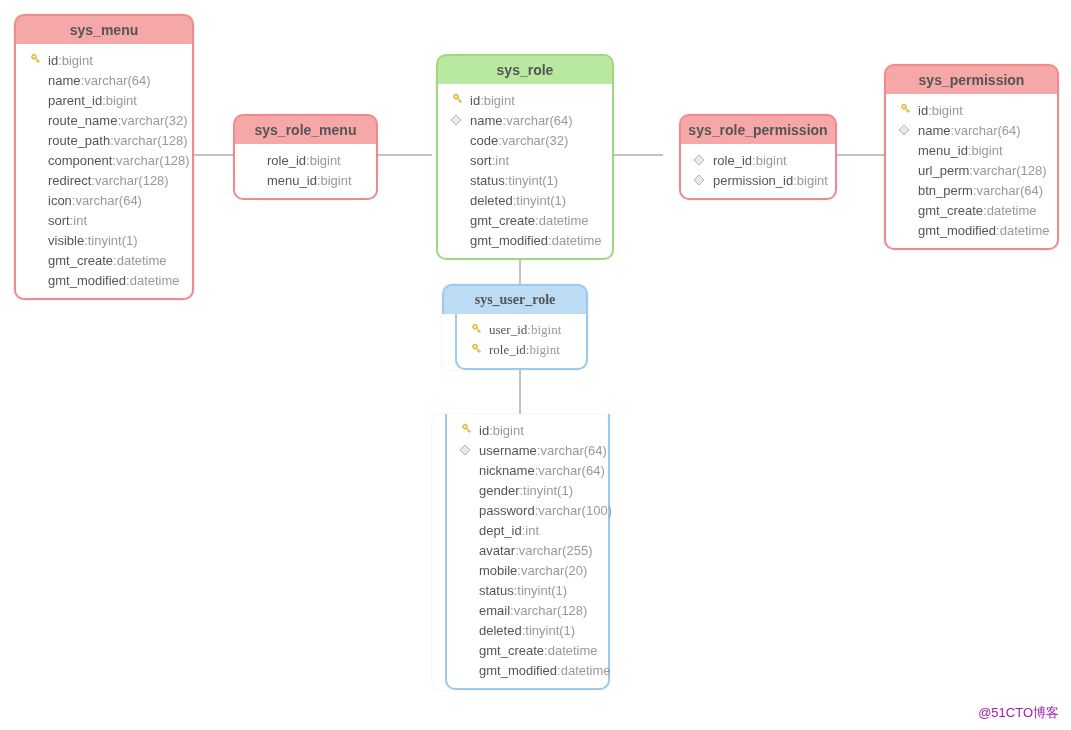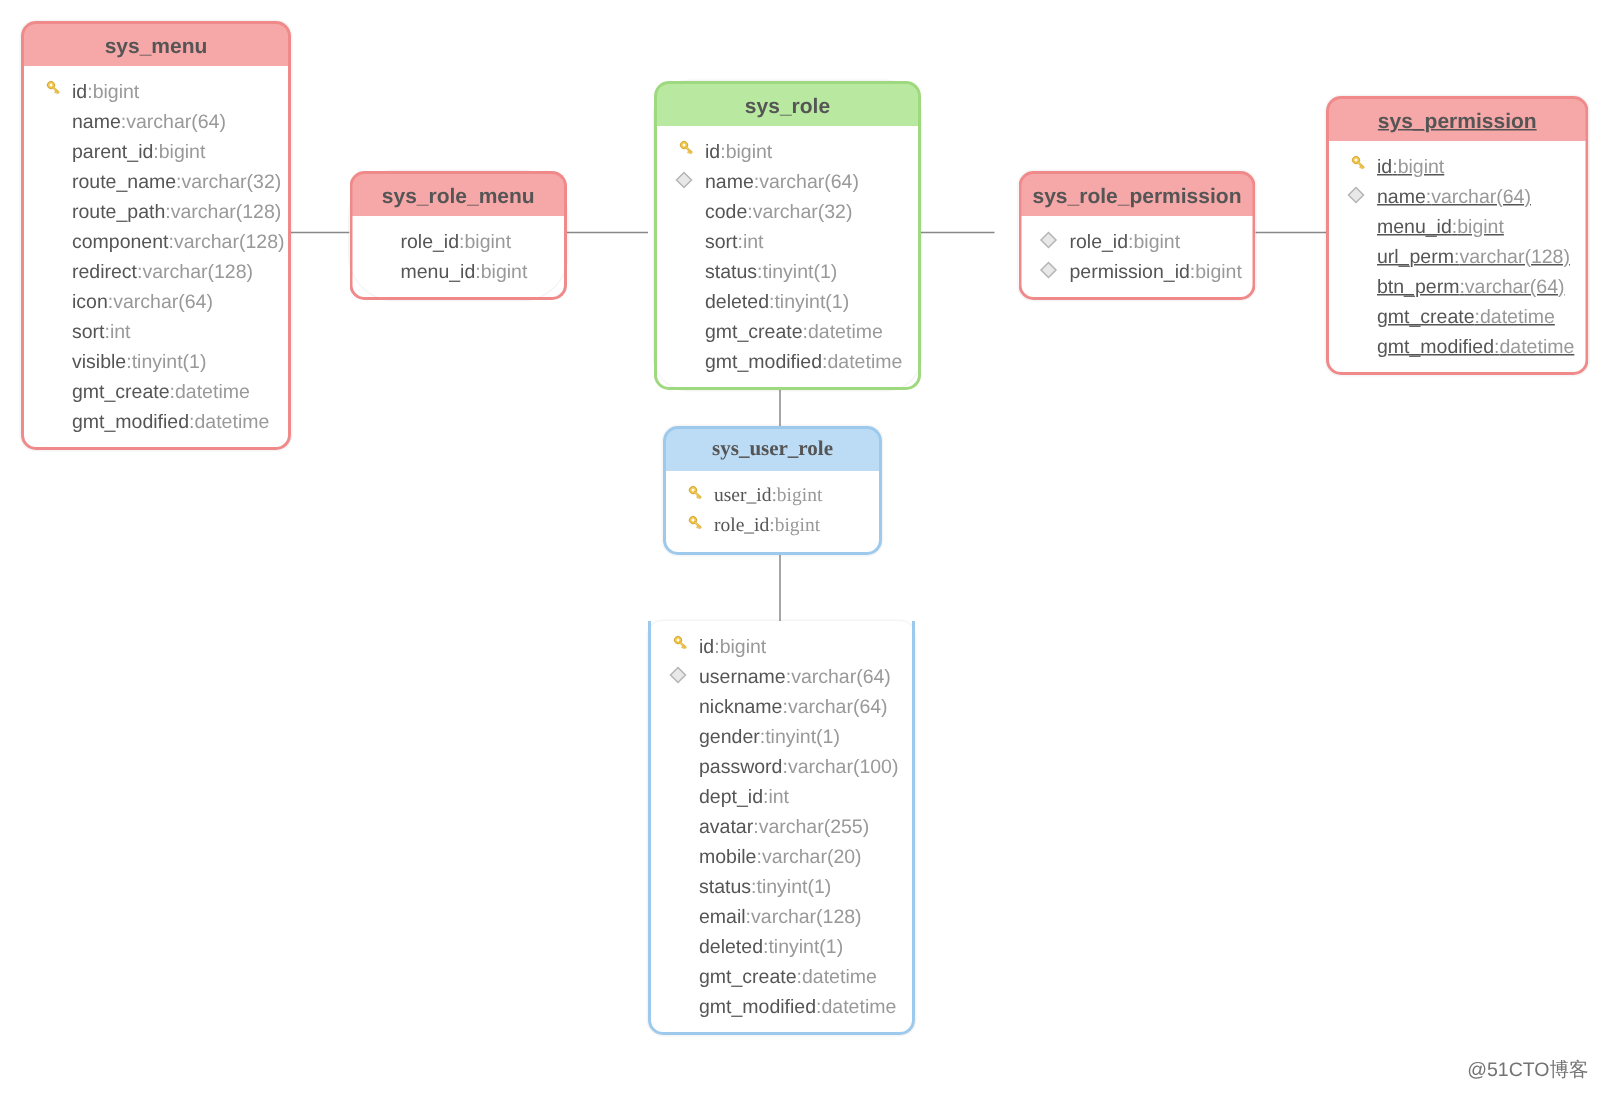--- a/index.html
+++ b/index.html
@@ -73,29 +73,29 @@
   .col-name {
     color: #555;
   }
   .col-type {
     color: #999;
   }
   
   .theme-pink .title  { background: #f6a7a7; border: 2px solid #f08a8a; border-bottom: none; }
   .theme-pink .body   { border-color: #f08a8a; }
   .theme-blue .title  { background: #bcdcf5; border: 2px solid #9cc9ec; border-bottom: none; }
-  .theme-blue .body   { border-color: #9cc9ec; }
+  .theme-blue .body   { border-color: #9cc9ec; margin-left: 13px; }
   .theme-green .title { background: #b9e8a0; border: 2px solid #9ed97f; border-bottom: none; }
   .theme-green .body  { border-color: #9ed97f; }
 
   .watermark {
     position: absolute;
     right: 12px;
     bottom: 8px;
-    color: #737373;
+    color: #a21caf;
     font-size: 13px;
   }
 </style>
 </head>
 <body>
 
 <div class="canvas" id="canvas">
   <svg class="lines" id="lines">
       <line x1="194" y1="155" x2="233" y2="155"></line>
       <line x1="378" y1="155" x2="432" y2="155"></line>
@@ -293,21 +293,21 @@
             <svg width="12" height="12" viewBox="0 0 12 12">
               <polygon points="6,1 11,6 6,11 1,6" fill="#e8e8e8" stroke="#b5b5b5" stroke-width="1"></polygon>
             </svg>
           </span>
           <span class="col-name">permission_id</span>
           <span class="col-type">: </span>
           <span class="col-type">bigint</span>
         </div>
       </div>
     </div>
-    <div class="table theme-pink" style="left: 884px; top: 64px; width: 175px; text-decoration: underline;">
+    <div class="table theme-pink" style="left: 884px; top: 64px; width: 175px;">
       <div class="title">sys_permission</div>
       <div class="body">
         <div class="row">
           <span class="icon">
             <svg width="14" height="14" viewBox="0 0 24 24">
               <g transform="rotate(45 12 12)">
                 <circle cx="8" cy="8" r="4.2" fill="#f4c94b" stroke="#caa133" stroke-width="1"></circle>
                 <circle cx="8" cy="8" r="1.6" fill="#fff"></circle>
                 <rect x="11" y="7" width="9" height="2.2" fill="#f4c94b" stroke="#caa133" stroke-width="0.5"></rect>
                 <rect x="16.5" y="7" width="1.6" height="4" fill="#f4c94b" stroke="#caa133" stroke-width="0.5"></rect>

